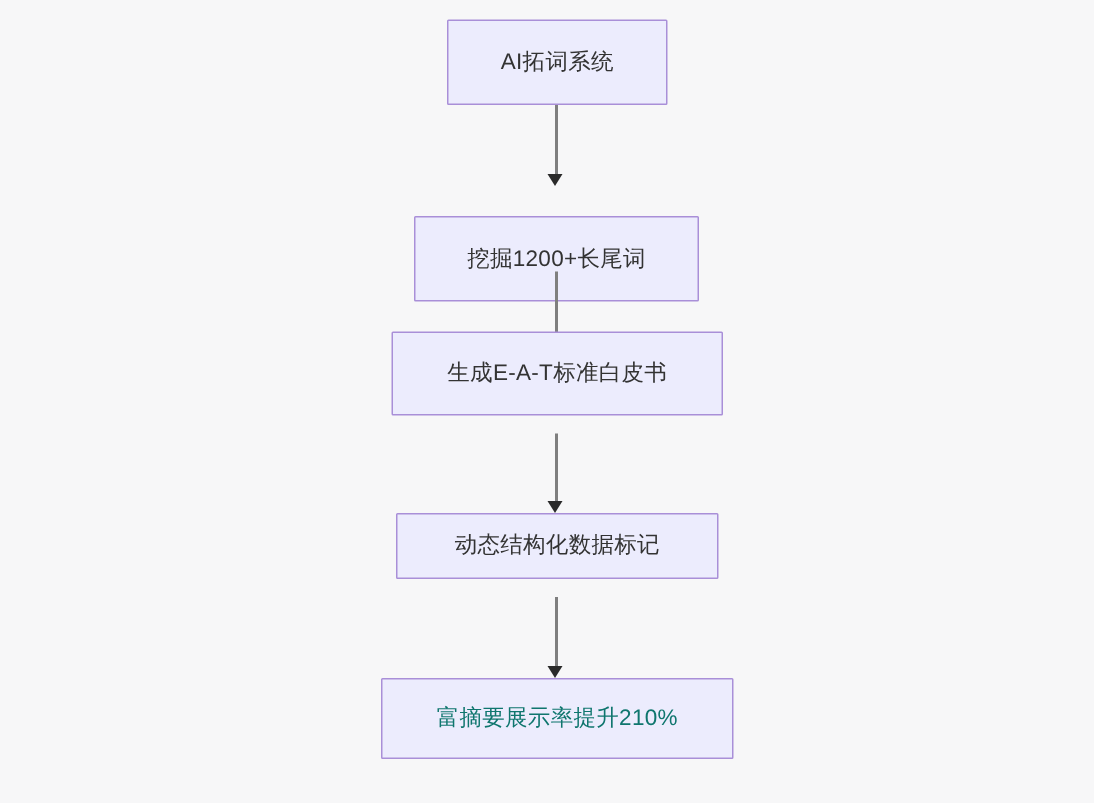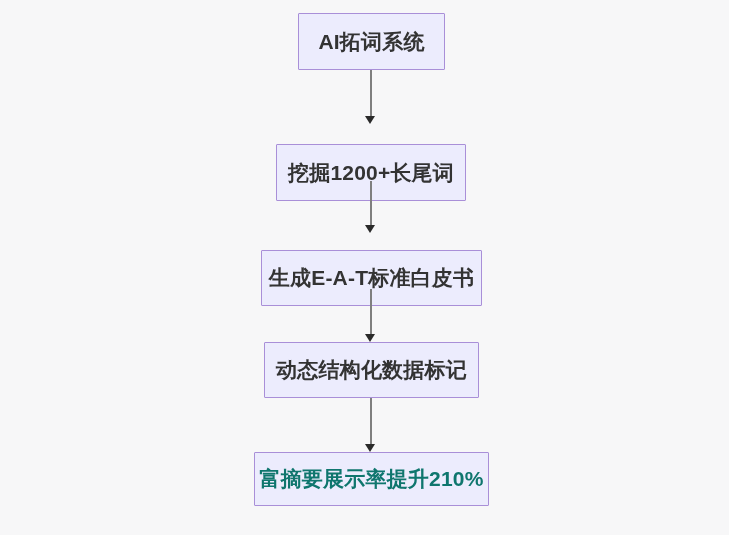--- a/index.html
+++ b/index.html
@@ -21,26 +21,25 @@
   .node {
     position: absolute;
     box-sizing: border-box;
     background: #ececfd;
     border: 1.6px solid #a98fd8;
     border-radius: 1px;
     display: flex;
     align-items: center;
     justify-content: center;
     color: #333333;
-    font-size: 21px;
+    font-size: 15px;
     line-height: 1.2;
     letter-spacing: 0.2px;
     white-space: nowrap;
     user-select: none;
-    font-weight: bold;
   }
   .node-label {
     display: block;
     padding: 0 4px;
   }
   .edge {
     position: absolute;
     width: 0;
     height: 0;
   }
@@ -76,30 +75,30 @@
 
   <div class="node" id="n2" style="left: 276px; top: 124px; width: 190px; height: 57px; background: rgb(236, 236, 253); border-color: rgb(169, 143, 216); color: rgb(51, 51, 51); margin-top: 20px;">
     <span class="node-label">挖掘1200+长尾词</span>
   </div>
 
   <div class="edge" id="e2" style="left: 370px; top: 181px;">
     <div class="edge-line" style="height: 45px; background: rgb(127, 127, 127);"></div>
     <div class="edge-head" style="left: -4.6px; top: 44px; border-top-color: rgb(42, 42, 42);"></div>
   </div>
 
-  <div class="node" id="n3" style="left: 261px; top: 250px; width: 221px; height: 56px; background: rgb(236, 236, 253); border-color: rgb(169, 143, 216); color: rgb(51, 51, 51);">
+  <div class="node" id="n3" style="left: 261px; top: 221px; width: 221px; height: 56px; background: rgb(236, 236, 253); border-color: rgb(169, 143, 216); color: rgb(51, 51, 51);">
     <span class="node-label">生成E-A-T标准白皮书</span>
   </div>
 
   <div class="edge" id="e3" style="left: 370px; top: 289px;">
     <div class="edge-line" style="height: 46px; background: rgb(127, 127, 127);"></div>
     <div class="edge-head" style="left: -4.6px; top: 45px; border-top-color: rgb(42, 42, 42);"></div>
   </div>
 
-  <div class="node" id="n4" style="left: 264px; top: 342px; width: 215px; height: 56px; background: rgb(236, 236, 253); border-color: rgb(169, 143, 216); color: rgb(51, 51, 51);">
+  <div class="node" id="n4" style="left: 264px; top: 342px; width: 215px; height: 44px; background: rgb(236, 236, 253); border-color: rgb(169, 143, 216); color: rgb(51, 51, 51);">
     <span class="node-label">动态结构化数据标记</span>
   </div>
 
   <div class="edge" id="e4" style="left: 370px; top: 398px;">
     <div class="edge-line" style="height: 47px; background: rgb(127, 127, 127);"></div>
     <div class="edge-head" style="left: -4.6px; top: 46px; border-top-color: rgb(42, 42, 42);"></div>
   </div>
 
   <div class="node" id="n5" style="left: 254px; top: 452px; width: 235px; height: 54px; background: rgb(236, 236, 253); border-color: rgb(169, 143, 216); color: #0f766e;">
     <span class="node-label">富摘要展示率提升210%</span>

